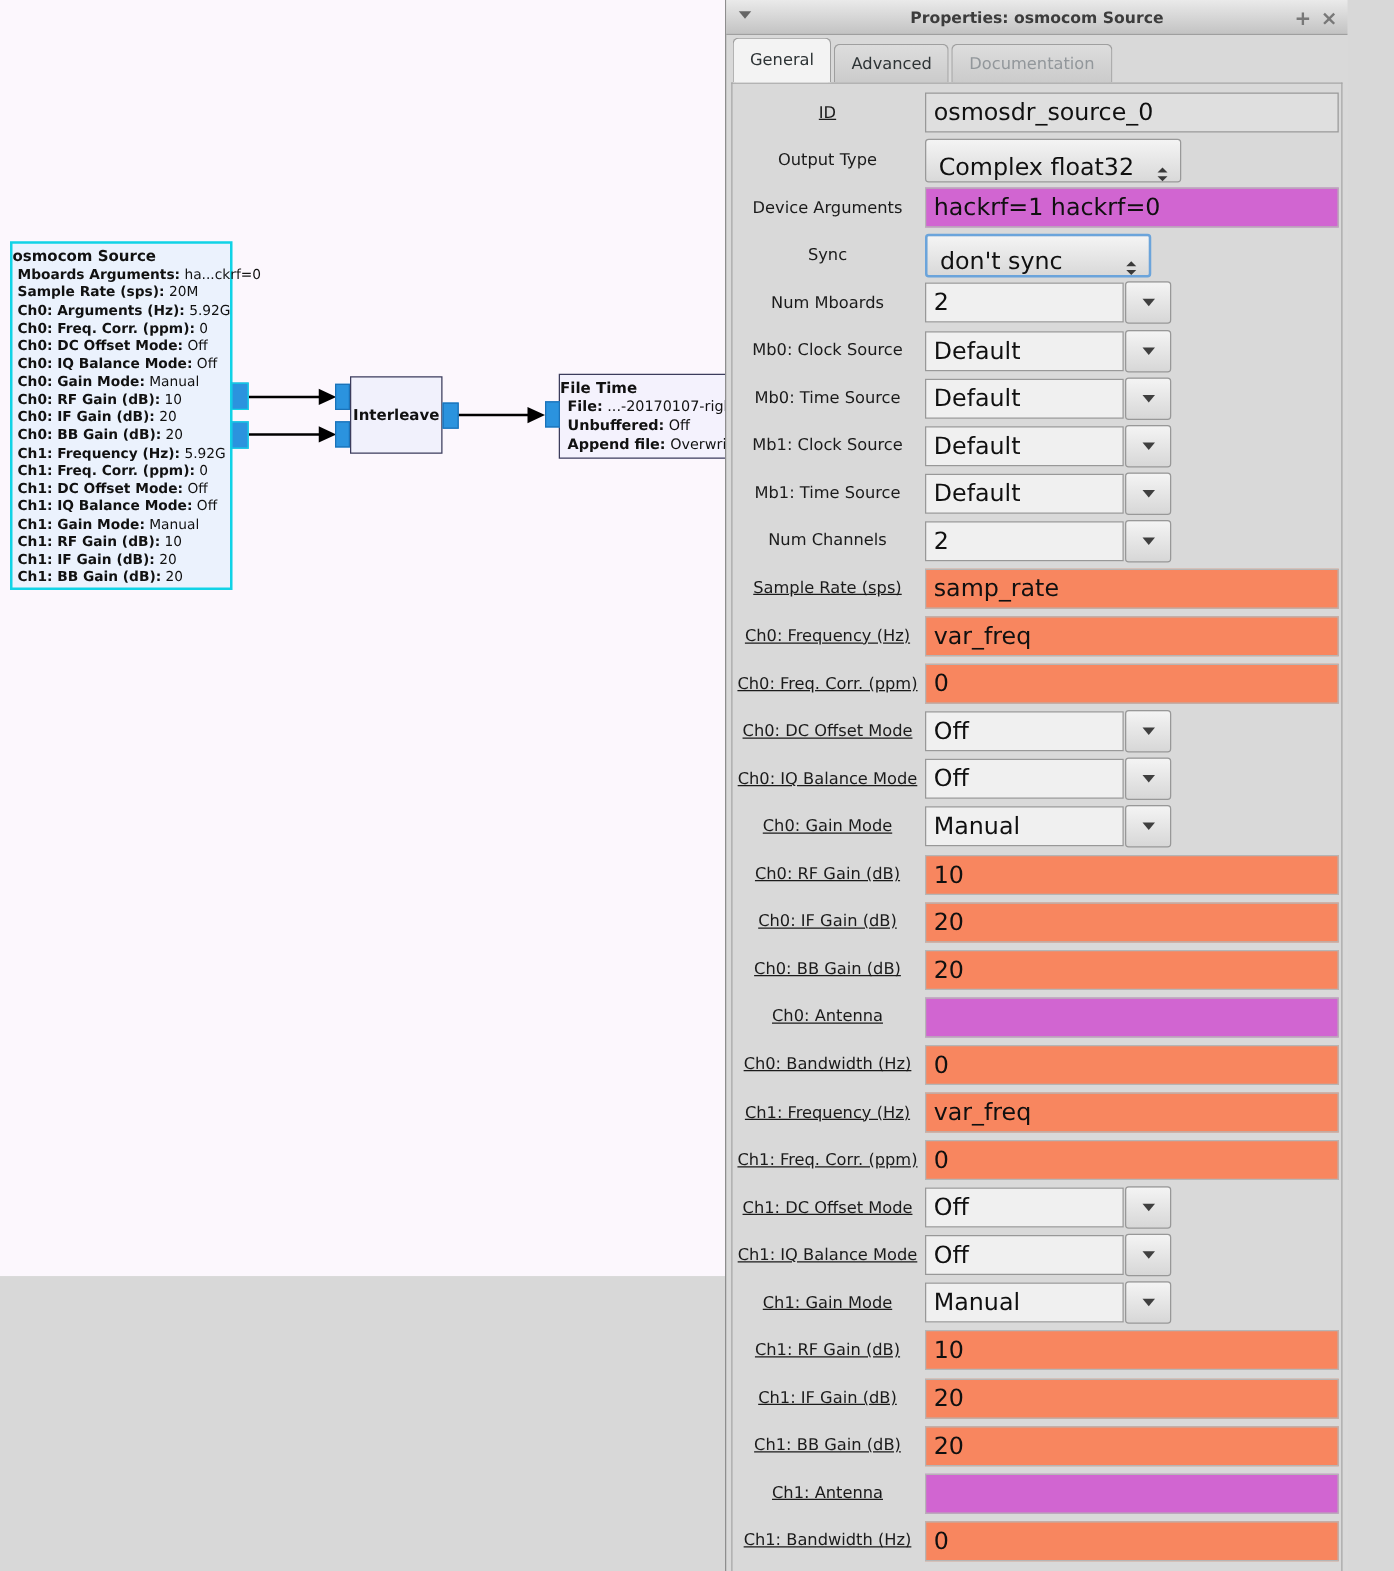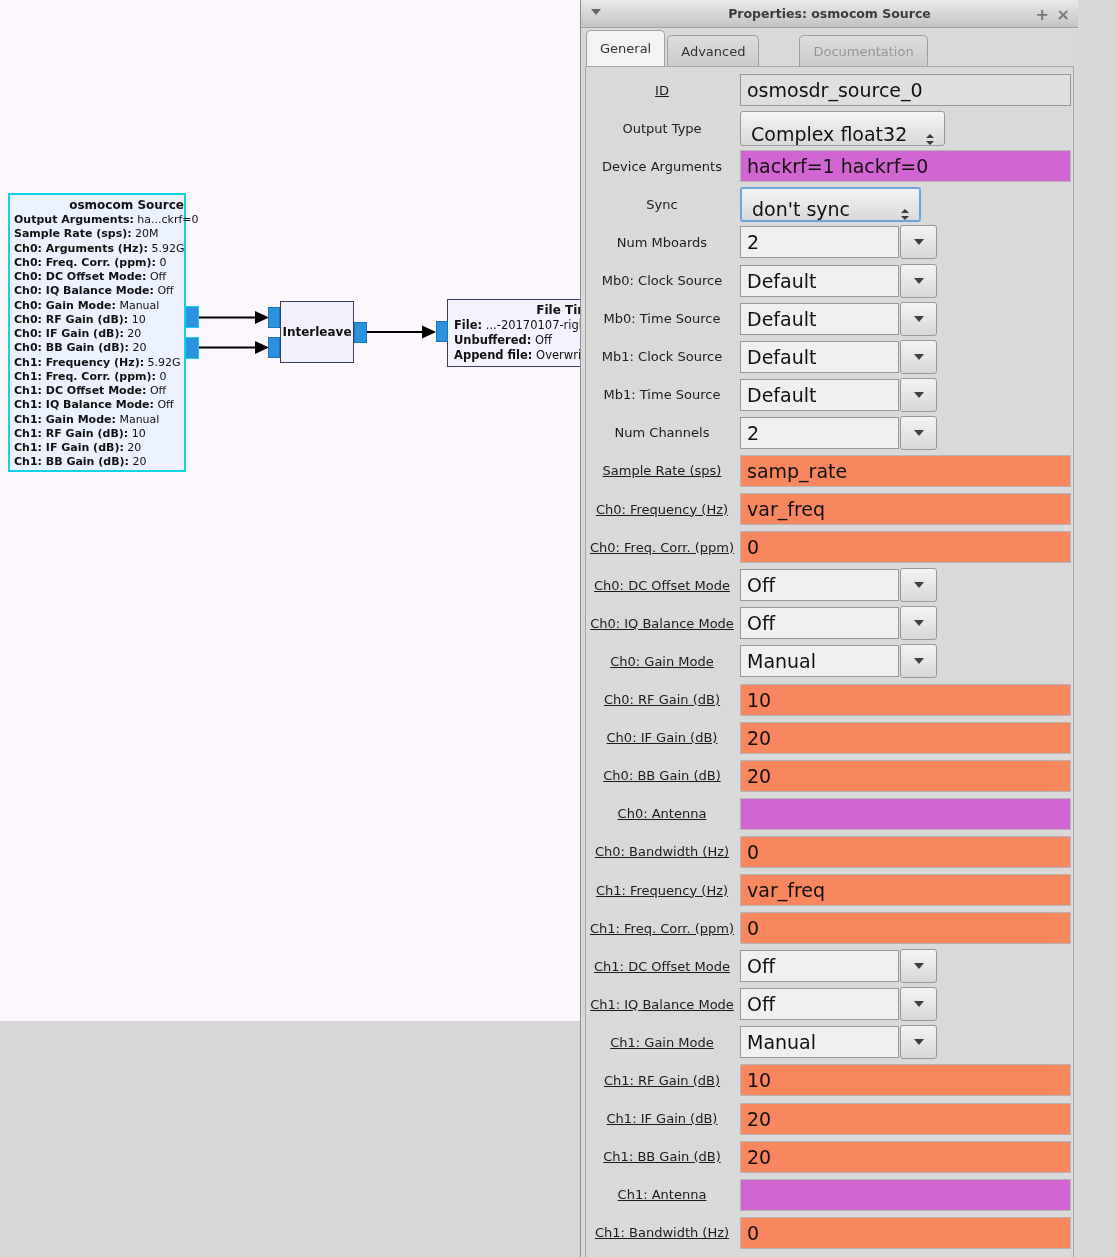--- a/index.html
+++ b/index.html
@@ -14,21 +14,21 @@
   
   .canvas { position:absolute; left:0; top:0; width:617px; height:1021px; background:#FCF7FD; }
   .outside { position:absolute; left:0; top:1021px; width:617px; height:236px; background:#D8D8D8; }
   .wires { position:absolute; left:0; top:0; }
 
   .block { position:absolute; }
   .block.osm {
     left:8px; top:193px; width:178px; height:279px;
     background:#EBF2FD; border:2px solid #11D3E6;
   }
-  .blk-title { font-size:12px; font-weight:bold; text-align:right; padding-top:3px; white-space:nowrap; }
+  .blk-title { font-size:12px; font-weight:bold; text-align:left; padding-top:3px; white-space:nowrap; }
   .blk-params { font-size:11px; line-height:14.25px; padding:1px 2px 0 4px; white-space:nowrap; }
   .block.intl {
     left:280px; top:301px; width:74px; height:62px;
     background:#F1F1FC; border:1px solid #3C3C5C;
     display:flex; align-items:center; justify-content:center;
     font-size:12px; font-weight:bold;
   }
   .block.fs {
     left:447px; top:299px; width:152px; height:68px;
     background:#F4F2FD; border:1px solid #3C3C5C;
@@ -66,21 +66,21 @@
 
   .tabsbar { display:flex; align-items:flex-end; padding:3px 0 0 5px; height:38px; }
   .tab {
     font-size:13px; color:#2E3436; white-space:nowrap;
     padding:0 13px; height:31px; display:flex; align-items:center;
     background:linear-gradient(#DDDDDD,#CBCBCB);
     border:1px solid #9F9F9F; border-bottom:none;
     border-radius:5px 5px 0 0; margin-right:2px;
   }
   .tab.active { background:#F3F3F3; height:36px; position:relative; z-index:2; }
-  .tab.disabled { color:#92979B;margin-left:38px; }
+  .tab.disabled { color:#92979B; }
 
   .content {
     position:absolute; left:4px; right:4px; top:66px; bottom:0;
     background:#D9D9D9; border:1px solid #A6A6A6; border-bottom:none;
     overflow:hidden; padding-top:4px; z-index:1;
   }
   .row { height:38.1px; display:flex; align-items:center; }
   .plabel { width:152px; flex:none; text-align:center; font-size:13px; color:#1B1B1B; white-space:nowrap; }
   .plabel.u { text-decoration:underline; }
   .fieldwrap { margin-left:2px; display:flex; align-items:center; }
@@ -134,21 +134,21 @@
     </g>
     <g>
       <line x1="366" y1="332" x2="423" y2="332" stroke="#000" stroke-width="2"></line>
       <polygon points="422,325.5 436,332 422,338.5" fill="#000"></polygon>
     </g>
   </svg>
 
   <div class="block osm">
     <div class="blk-title">osmocom Source</div>
     <div class="blk-params" id="osm-params">
-        <div class="pline"><b>Output Arguments:</b> ha...ckrf=0</div>
+        <div class="pline"><b>Mboards Arguments:</b> ha...ckrf=0</div>
         <div class="pline"><b>Sample Rate (sps):</b> 20M</div>
         <div class="pline"><b>Ch0: Arguments (Hz):</b> 5.92G</div>
         <div class="pline"><b>Ch0: Freq. Corr. (ppm):</b> 0</div>
         <div class="pline"><b>Ch0: DC Offset Mode:</b> Off</div>
         <div class="pline"><b>Ch0: IQ Balance Mode:</b> Off</div>
         <div class="pline"><b>Ch0: Gain Mode:</b> Manual</div>
         <div class="pline"><b>Ch0: RF Gain (dB):</b> 10</div>
         <div class="pline"><b>Ch0: IF Gain (dB):</b> 20</div>
         <div class="pline"><b>Ch0: BB Gain (dB):</b> 20</div>
         <div class="pline"><b>Ch1: Frequency (Hz):</b> 5.92G</div>

